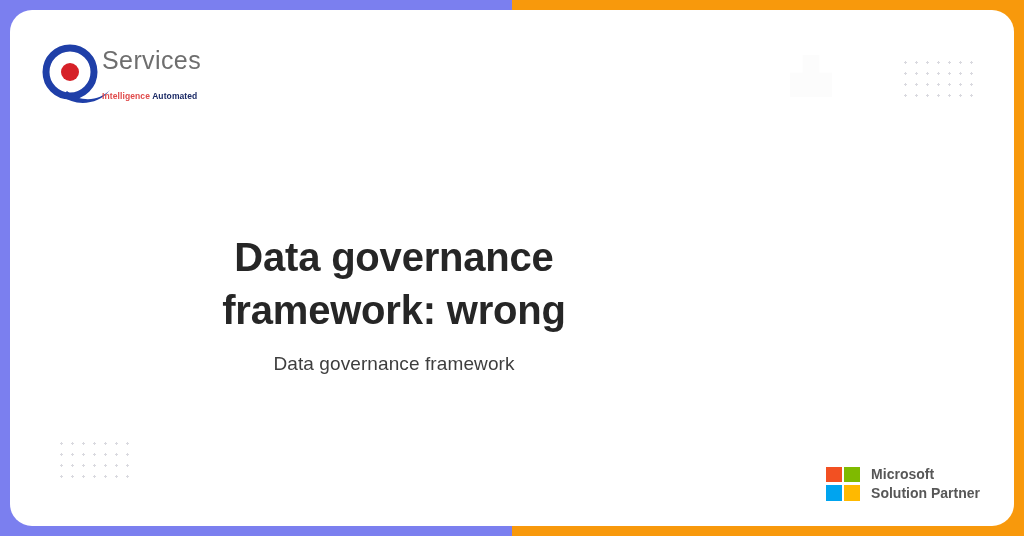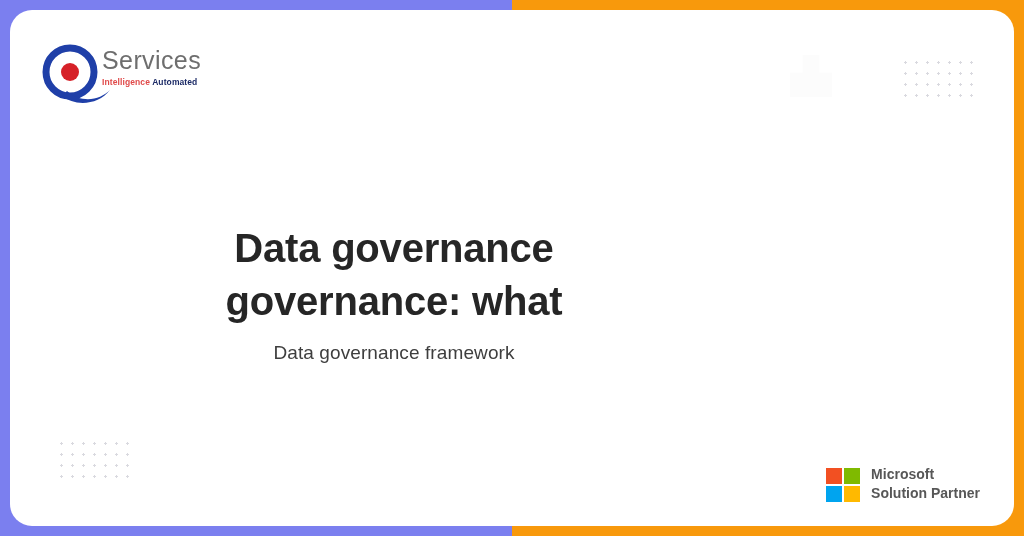--- a/index.html
+++ b/index.html
@@ -61,21 +61,21 @@
   }
   .logo-title {
     font-size: 25px;
     font-weight: 400;
     color: #6E6E6E;
     letter-spacing: .4px;
     line-height: 1;
     white-space: nowrap;
   }
   .logo-tag {
-    margin-top: 4px;
+    margin-top: 18px;
     font-size: 8.5px;
     font-weight: 700;
     letter-spacing: .1px;
     white-space: nowrap;
   }
   .tag-a { color: #E04A4A; }
   .tag-b { color: #1B2A66; }
 
   
   .dots {
@@ -101,21 +101,21 @@
 
   
   .headline-wrap {
     position: absolute;
     left: 0;
     top: 205px;
     width: 768px;
     text-align: center;
   }
   .headline {
-    margin: 7px;
+    margin: 16px;
     font-size: 40px;
     font-weight: 700;
     line-height: 1.32;
     color: #262626;
     letter-spacing: -.2px;
   }
   .subhead {
     margin: 14px 0 0 0;
     font-size: 19px;
     font-weight: 400;
@@ -123,21 +123,21 @@
     letter-spacing: .1px;
     text-align: center;
   }
 
   
   .ms-badge {
     position: absolute;
     right: 34px;
     bottom: 24px;
     display: flex;
-    align-items: flex-end;
+    align-items: center;
     gap: 11px;
   }
   .ms-grid {
     width: 34px;
     height: 34px;
     display: grid;
     grid-template-columns: 1fr 1fr;
     grid-template-rows: 1fr 1fr;
     gap: 2.5px;
   }
@@ -177,21 +177,21 @@
       </div>
     </div>
 
     <div class="dots dots-tr"></div>
     <div class="dots dots-bl"></div>
     <div class="watermark"></div>
 
     <div class="headline-wrap">
       <h1 class="headline">
         <span>Data governance</span><br>
-        <span>governance: what</span><br>
+        <span>framework: wrong</span><br>
       </h1>
       <p class="subhead">Data governance framework</p>
     </div>
 
     <div class="ms-badge">
       <span class="ms-grid">
         <i class="ms-sq" style="background:#F25022"></i>
         <i class="ms-sq" style="background:#7FBA00"></i>
         <i class="ms-sq" style="background:#00A4EF"></i>
         <i class="ms-sq" style="background:#FFB900"></i>

